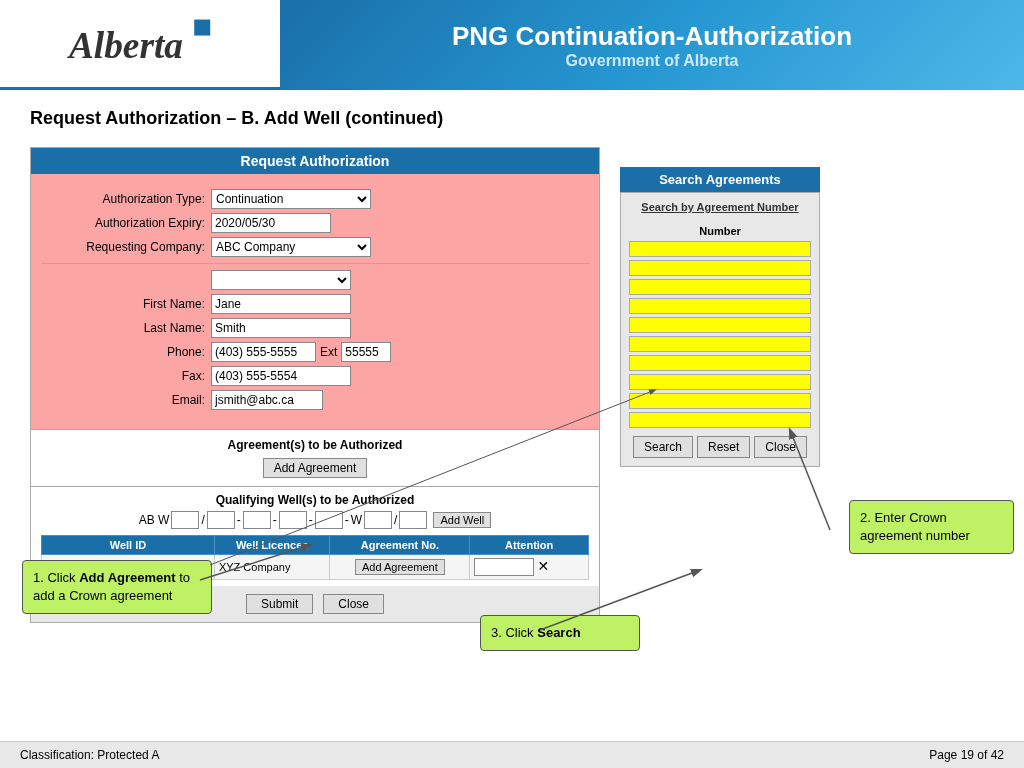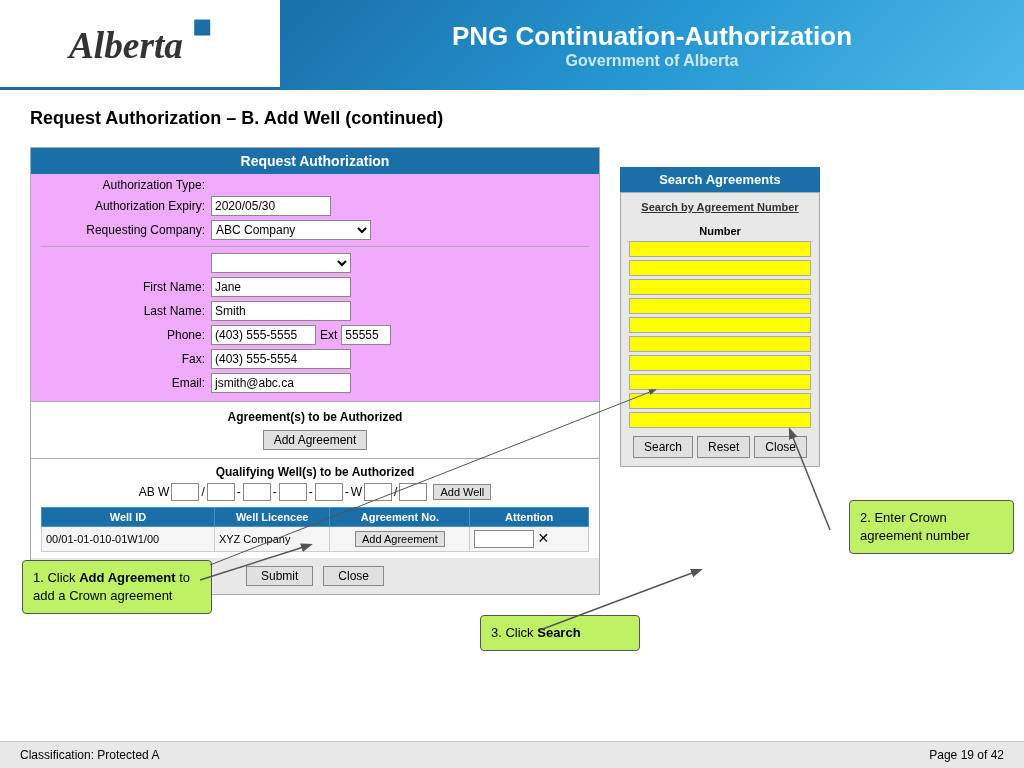--- a/index.html
+++ b/index.html
@@ -17,21 +17,21 @@
     .page-content { padding: 18px 30px 10px 30px; }
     .section-title { font-size: 18px; font-weight: bold; margin-bottom: 18px; }
 
     
     .main-layout { display: flex; gap: 20px; align-items: flex-start; }
 
     
     .form-panel { width: 570px; border: 1px solid #aaa; background: #f0f0f0; }
     .form-panel-header { background: #1a6fa8; color: #fff; text-align: center; font-weight: bold; padding: 5px 0; font-size: 14px; }
 
-    .form-body { background: #f0abfc; padding: 4px 10px; }
+    .form-body { background: #fca5a5; padding: 15px 10px; }
 
     .form-row { display: flex; align-items: center; margin-bottom: 4px; }
     .form-label { text-align: right; width: 170px; font-size: 12px; padding-right: 6px; flex-shrink: 0; }
     .form-field { display: flex; align-items: center; gap: 4px; }
     .form-input { border: 1px solid #888; background: #fff; font-size: 12px; padding: 1px 3px; height: 20px; }
     .form-select { border: 1px solid #888; background: #fff; font-size: 12px; height: 20px; }
 
     .form-divider { border: none; border-top: 1px solid #aaa; margin: 6px 0; }
 
     .section-header { text-align: center; font-weight: bold; font-size: 12px; margin: 6px 0 4px 0; }
@@ -99,20 +99,25 @@
   <div class="section-title">Request Authorization – B. Add Well (continued)</div>
 
   <div class="main-layout">
 
     <div class="form-panel">
       <div class="form-panel-header">Request Authorization</div>
       <div class="form-body">
 
         <div class="form-row">
           <div class="form-label">Authorization Type:</div>
+          <div class="form-field">
+            <select class="form-select" style="width:160px;">
+              <option>Continuation</option>
+            </select>
+          </div>
         </div>
 
         <div class="form-row">
           <div class="form-label">Authorization Expiry:</div>
           <div class="form-field">
             <input type="text" class="form-input" style="width: 120px;" value="2020/05/30">
           </div>
         </div>
 
         <div class="form-row">
@@ -162,21 +167,21 @@
         <div class="form-row">
           <div class="form-label">Fax:</div>
           <div class="form-field">
             <input type="text" class="form-input" style="width: 140px;" value="(403) 555-5554">
           </div>
         </div>
 
         <div class="form-row">
           <div class="form-label">Email:</div>
           <div class="form-field">
-            <input type="text" class="form-input" style="width: 140px;" value="jsmith@abc.ca">
+            <input type="text" class="form-input" style="width: 112px;" value="jsmith@abc.ca">
           </div>
         </div>
 
       </div>
 
       <div class="agreement-section">
         <div class="agreement-header">Agreement(s) to be Authorized</div>
         <button class="add-agreement-btn">Add Agreement</button>
       </div>
 

